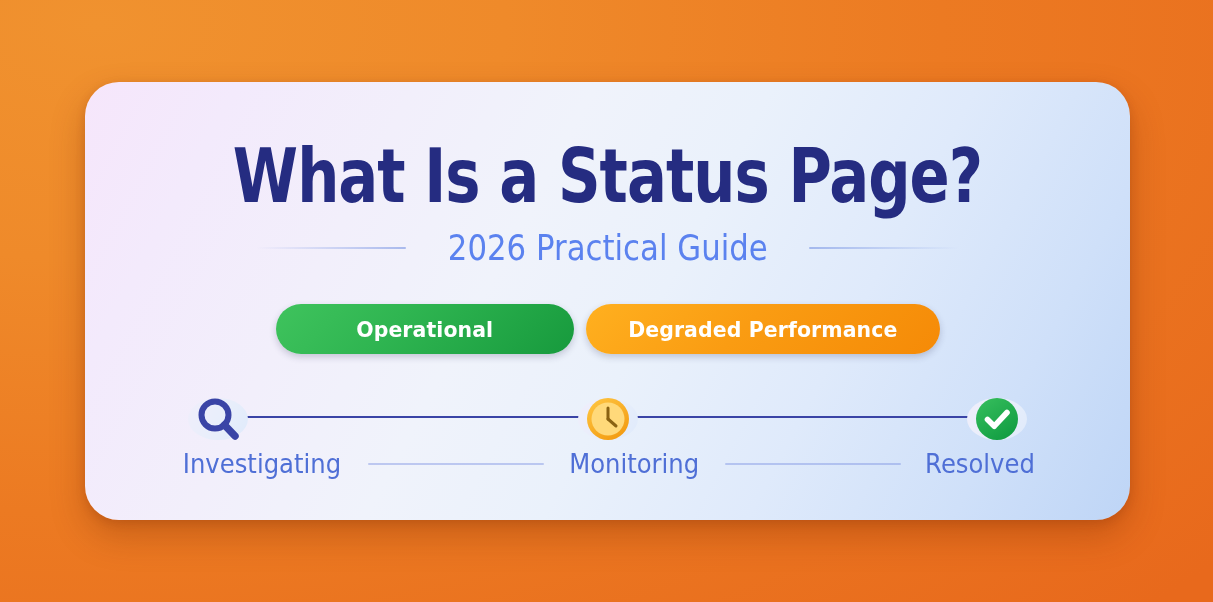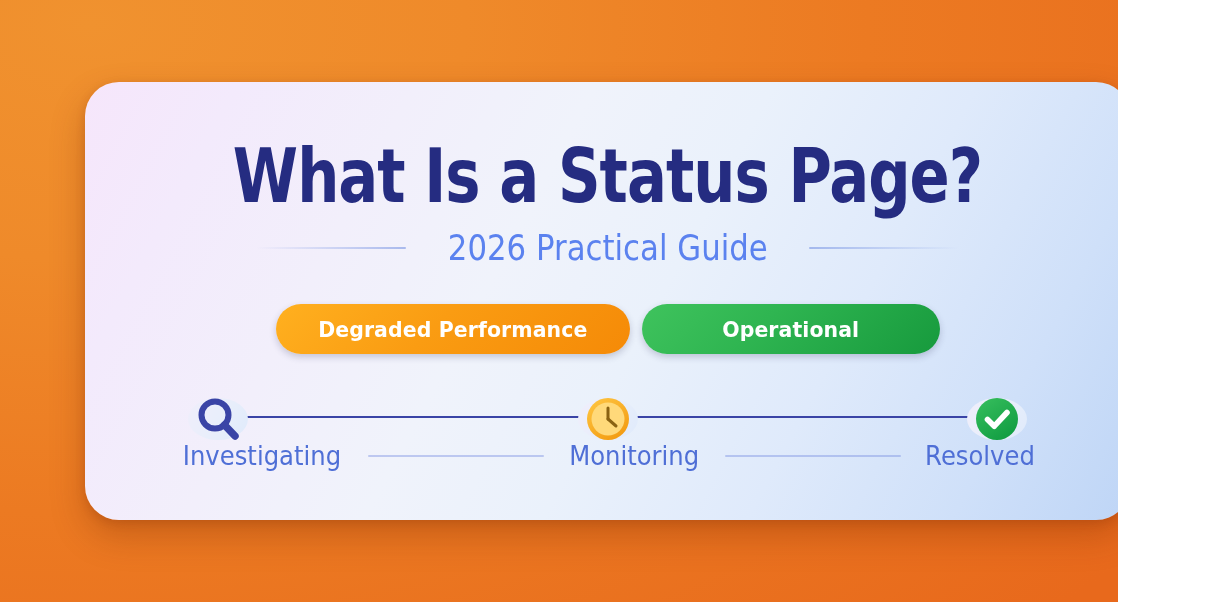--- a/index.html
+++ b/index.html
@@ -8,21 +8,21 @@
   }
   body {
     width: 1213px;
     height: 602px;
     overflow: hidden;
     font-family: "DejaVu Sans", sans-serif;
   }
 
   #stage {
     position: relative;
-    width: 1118px;
+    width: 1213px;
     height: 602px;
     background:
       radial-gradient(120% 140% at 8% 4%, #f0922f 0%, #ef8a2a 28%, #ec7a22 58%, #e8691c 100%),
       linear-gradient(135deg, #f0942f 0%, #ec7a22 55%, #e96a1d 100%);
     overflow: hidden;
   }
 
   
   #card {
     position: absolute;
@@ -175,21 +175,21 @@
     position: absolute;
     left: -2px; right: -2px; top: 6px; bottom: 6px;
     background: linear-gradient(118deg, #f0eefb 0%, #e7eefb 60%, #dfeafb 100%);
     border-radius: 50%;
   }
   .tl-node svg { position: relative; z-index: 2; display: block; }
 
   .tl-labels {
     position: absolute;
     left: -16px;
-    top: 48px;
+    top: 56px;
     width: 867px;
     display: flex;
     align-items: center;
     justify-content: flex-end;
   }
   .tl-label {
     font-family: "DejaVu Sans", sans-serif;
     font-weight: 400;
     font-size: 27px;
     line-height: 32px;
@@ -215,25 +215,25 @@
 
     <div class="title">What Is a Status Page?</div>
 
     <div class="subtitle-row">
       <div class="sub-rule left"></div>
       <div class="subtitle">2026 Practical Guide</div>
       <div class="sub-rule right"></div>
     </div>
 
     <div class="pills">
+      <div class="pill operational">
+        <span>Operational</span>
+      </div>
       <div class="pill degraded">
         <span>Degraded Performance</span>
-      </div>
-      <div class="pill operational">
-        <span>Operational</span>
       </div>
     </div>
 
     <div id="timeline">
 
       <div class="tl-line"></div>
 
       <div class="tl-nodes">
 
         <div class="tl-node">

